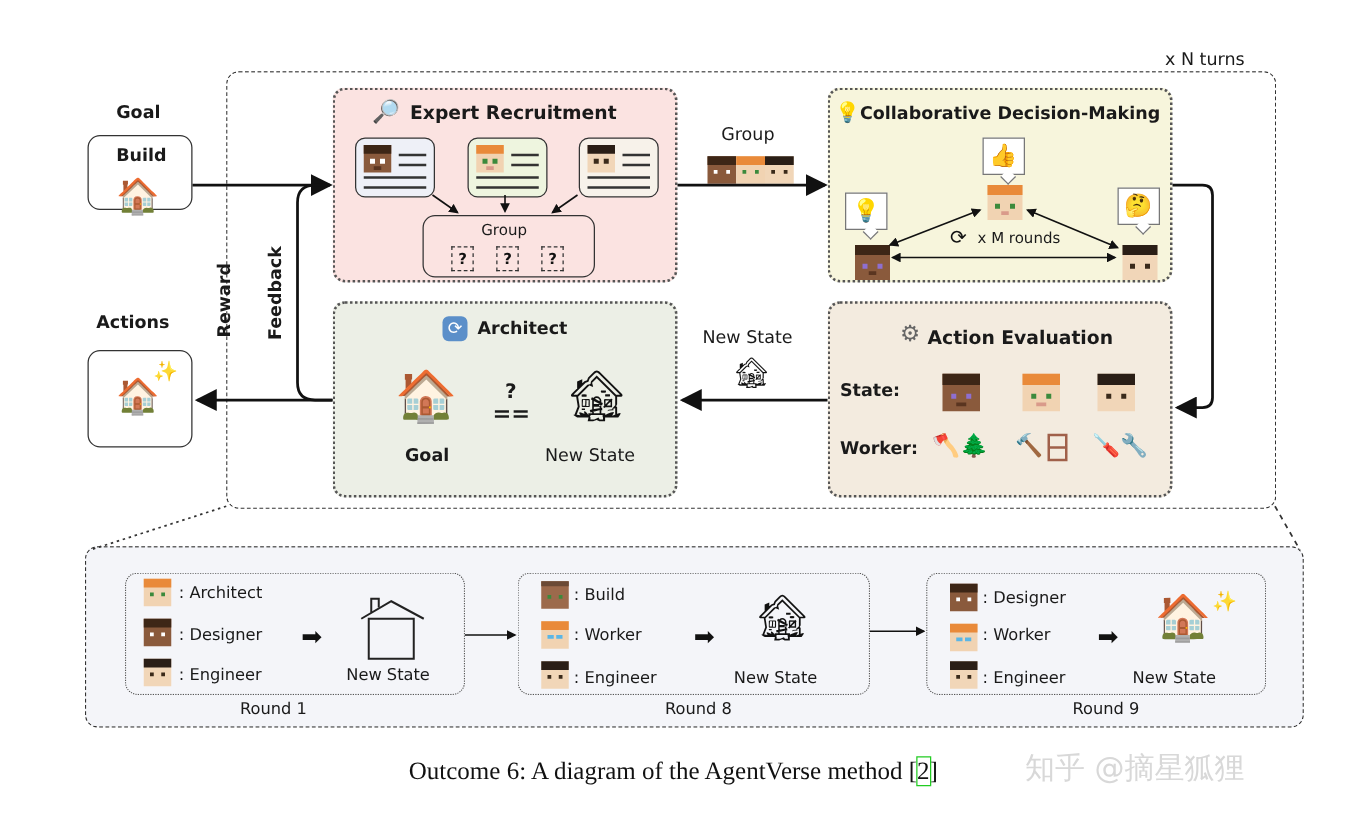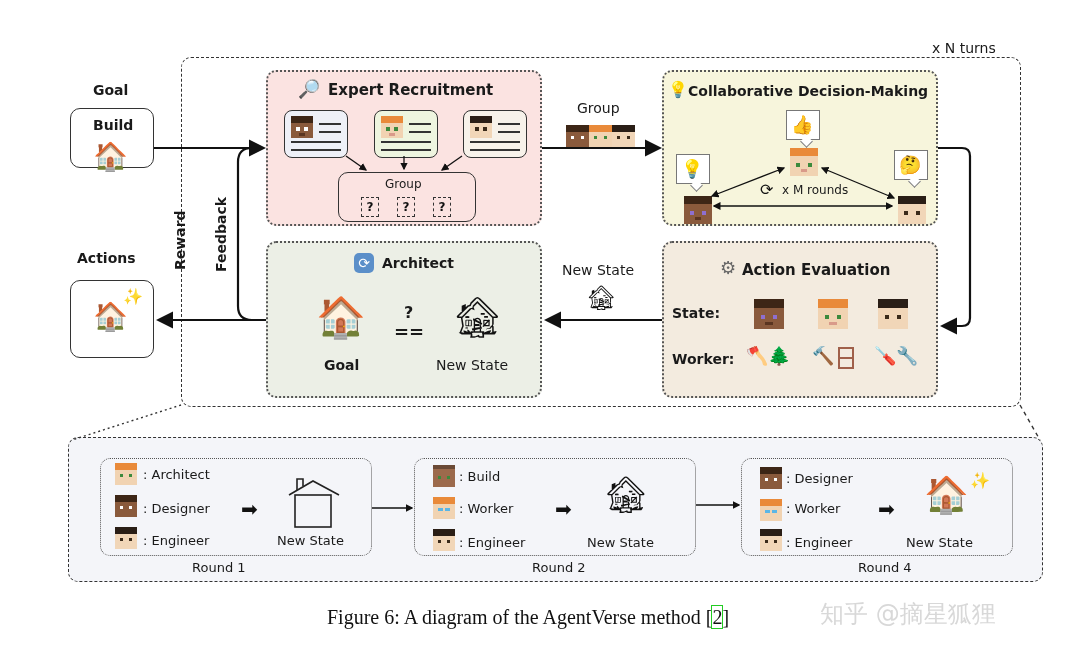--- a/index.html
+++ b/index.html
@@ -230,21 +230,21 @@
       <div class="eye eyeL" style="background:#3a2a1a;width:3px;height:3px;"></div>
       <div class="eye eyeR" style="background:#3a2a1a;width:3px;height:3px;"></div>
     </div>
   <div class="tn" style="left:44px;top:10px;font-size:13px;">: Build</div>
   <div class="tn" style="left:44px;top:42px;font-size:13px;">: Worker</div>
   <div class="tn" style="left:44px;top:76px;font-size:13px;">: Engineer</div>
   <div class="abs" style="left:140px;top:38px;font-size:20px;">➡</div>
   <div class="emoji" style="left:188px;top:18px;font-size:36px;">🏚</div>
   <div class="tn" style="left:172px;top:76px;font-size:13px;">New State</div>
 </div>
-<div class="tn" style="left:532px;top:560px;font-size:13px;">Round 2</div>
+<div class="tn" style="left:532px;top:560px;font-size:13px;">Round 8</div>
 
 <div class="panel" style="left:741px;top:458px;width:272px;height:98px;border-width:1.6px;">
   <div class="face" style="left:18px;top:8px;width:22px;height:22px;background:#8a5a3c;">
       <div class="hair" style="background:#3d2616;"></div>
       <div class="eye eyeL" style="background:#fff;width:3px;height:3px;"></div>
       <div class="eye eyeR" style="background:#fff;width:3px;height:3px;"></div>
     </div>
   <div class="face" style="left:18px;top:40px;width:22px;height:22px;background:#f1d3b2;">
       <div class="hair" style="background:#e98a3a;"></div>
       <div class="eye eyeL" style="background:#5bb6e6;width:5px;height:3px;"></div>
@@ -256,21 +256,21 @@
       <div class="eye eyeR" style="background:#3a2a1a;width:3px;height:3px;"></div>
     </div>
   <div class="tn" style="left:44px;top:12px;font-size:13px;">: Designer</div>
   <div class="tn" style="left:44px;top:42px;font-size:13px;">: Worker</div>
   <div class="tn" style="left:44px;top:76px;font-size:13px;">: Engineer</div>
   <div class="abs" style="left:136px;top:38px;font-size:20px;">➡</div>
   <div class="emoji" style="left:182px;top:18px;font-size:36px;">🏠</div>
   <div class="abs" style="left:228px;top:12px;font-size:16px;">✨</div>
   <div class="tn" style="left:164px;top:76px;font-size:13px;">New State</div>
 </div>
-<div class="tn" style="left:858px;top:560px;font-size:13px;">Round 4</div>
+<div class="tn" style="left:858px;top:560px;font-size:13px;">Round 9</div>
 
 <svg width="1080" height="651">
   <defs>
     <marker id="ah" markerWidth="8" markerHeight="8" refX="7" refY="4" orient="auto">
       <path d="M0,0 L8,4 L0,8 z" fill="#111"></path>
     </marker>
     <marker id="ahs" markerWidth="6" markerHeight="6" refX="5" refY="3" orient="auto">
       <path d="M0,0 L6,3 L0,6 z" fill="#111"></path>
     </marker>
     <marker id="ahsb" markerWidth="6" markerHeight="6" refX="1" refY="3" orient="auto">
@@ -299,15 +299,15 @@
   <line x1="714" y1="206" x2="892" y2="206" stroke="#111" stroke-width="1.3" marker-start="url(#ahsb)" marker-end="url(#ahs)"></line>
 
   <line x1="181" y1="405" x2="72" y2="440" stroke="#333" stroke-width="1.4" stroke-dasharray="2,3"></line>
   <line x1="1020" y1="405" x2="1040" y2="440" stroke="#333" stroke-width="1.4" stroke-dasharray="4,4"></line>
 
   <line x1="372" y1="508" x2="412" y2="508" stroke="#111" stroke-width="1.3" marker-end="url(#ahs)"></line>
   <line x1="696" y1="505" x2="739" y2="505" stroke="#111" stroke-width="1.3" marker-end="url(#ahs)"></line>
 </svg>
 
 <div class="abs" style="left:327px;top:606px;font-family:'Liberation Serif', serif;font-size:20px;color:#111;white-space:nowrap;">
-  <span>Figure 6: A diagram of the AgentVerse method [</span><span style="outline:1.5px solid #22cc22;">2</span><span>]</span>
+  <span>Outcome 6: A diagram of the AgentVerse method [</span><span style="outline:1.5px solid #22cc22;">2</span><span>]</span>
 </div>
 <div class="abs" style="left:820px;top:598px;font-size:24px;color:#d8d8d8;font-family:'DejaVu Sans', sans-serif;white-space:nowrap;">知乎 @摘星狐狸</div>
 
 </body></html>

